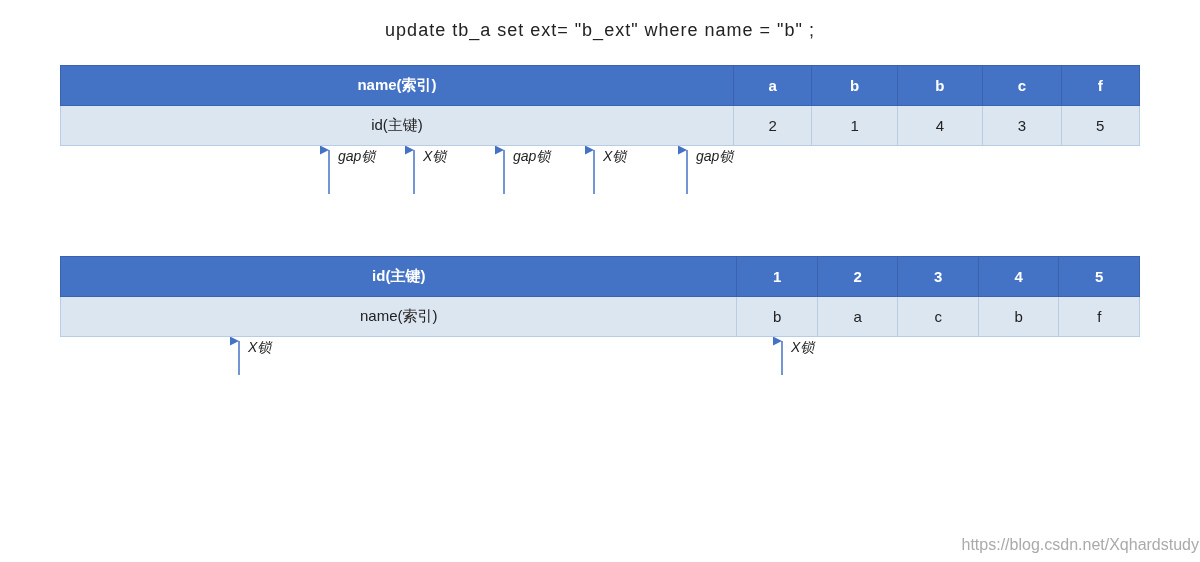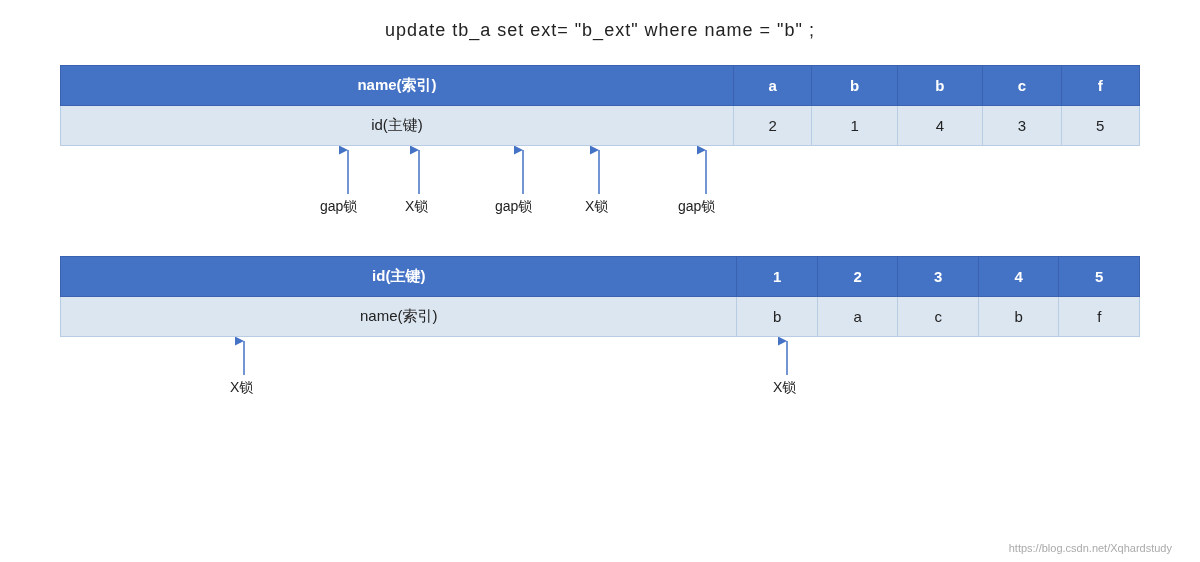--- a/index.html
+++ b/index.html
@@ -81,36 +81,37 @@
     .annotations2 {
       position: relative;
       height: 70px;
       width: 1080px;
       margin: 0 auto;
     }
 
     .annotation {
       position: absolute;
       display: flex;
-      flex-direction: column;
-      align-items: flex-end;
+      flex-direction: row;
+      align-items: flex-start;
       font-size: 14px;
       color: #222;
+      font-style: italic;
     }
 
     
     .arrow-up {
       display: block;
     }
 
     .watermark {
       position: absolute;
       bottom: 8px;
-      right: 28px;
-      font-size: 11px;
+      right: 1px;
+      font-size: 16px;
       color: #aaa;
     }
   </style>
 </head>
 <body>
 
 <div class="main-container">
 
   <div class="sql-line">
     <span>update tb_a set ext=  "b_ext"   where name =   "b"  ;</span>

